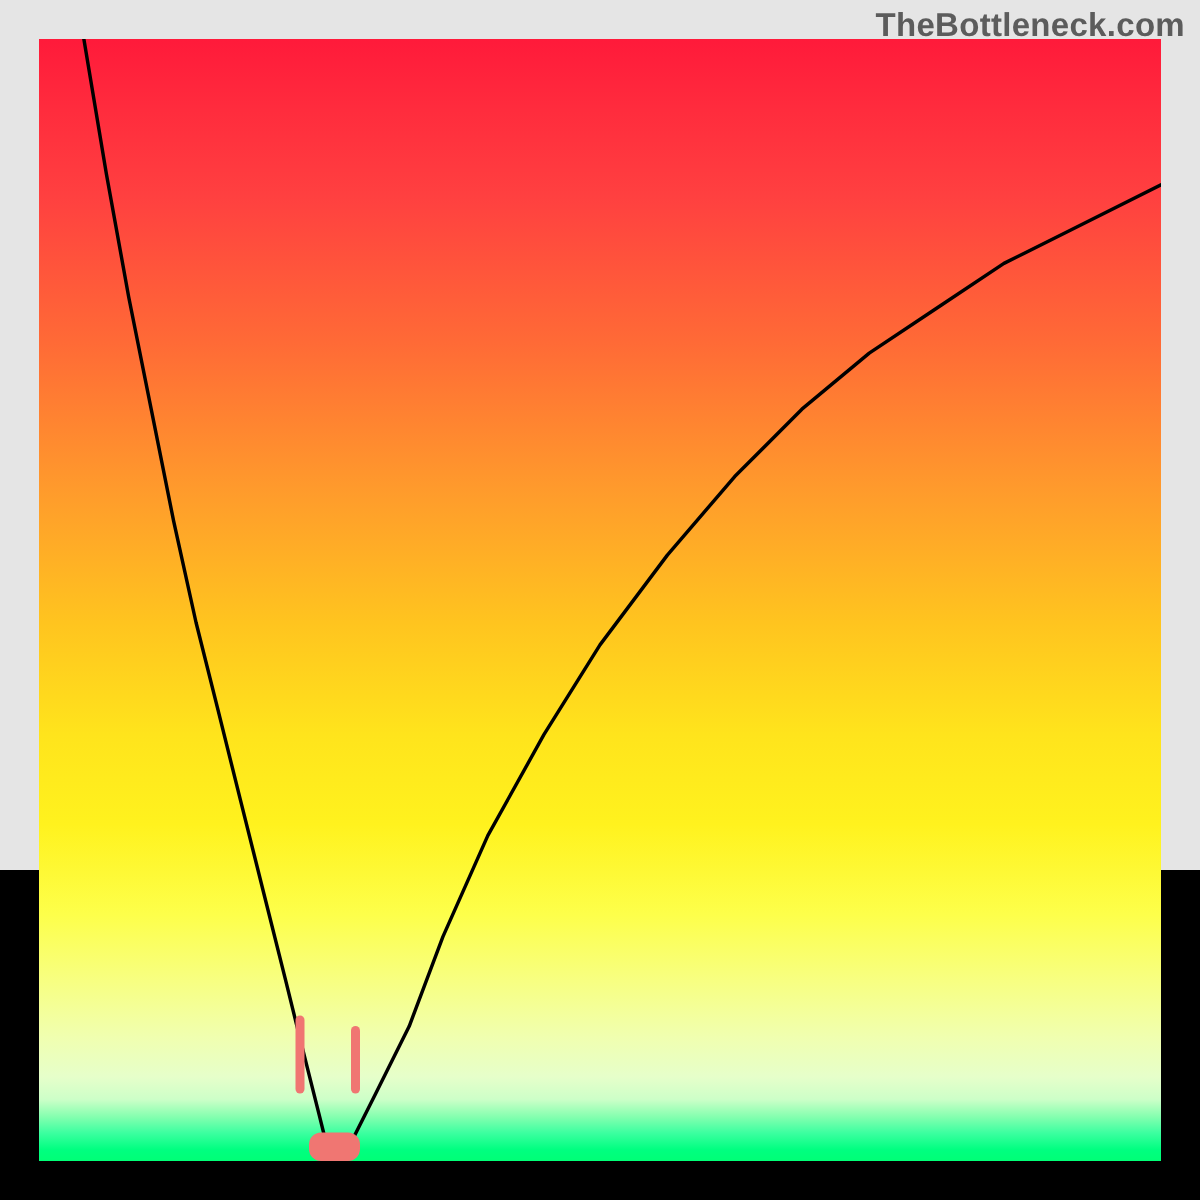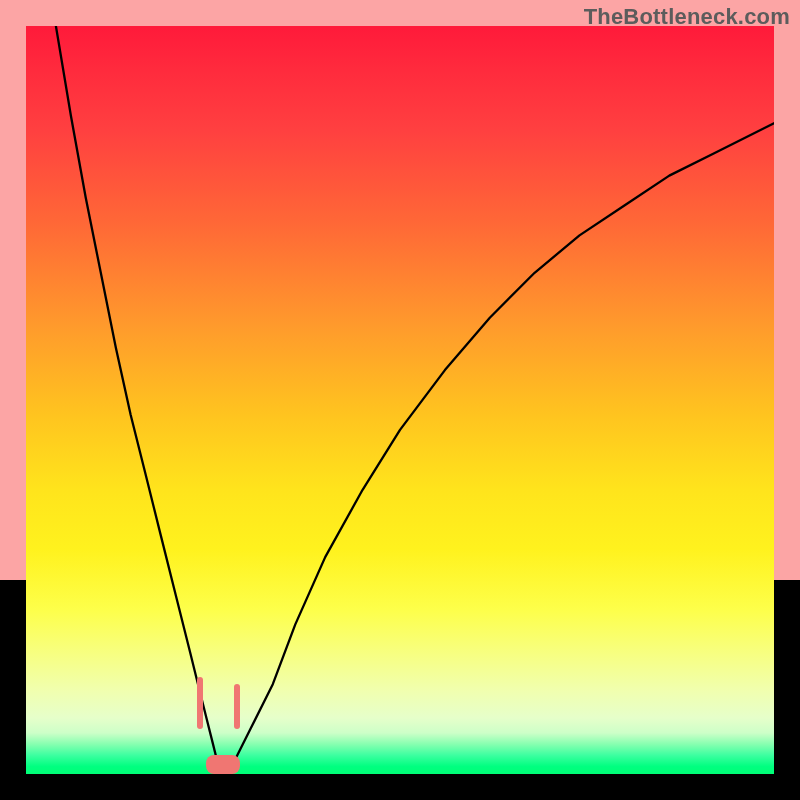--- a/index.html
+++ b/index.html
@@ -8,21 +8,21 @@
     width: 800px;
     height: 800px;
     overflow: hidden;
     background: #000;
     font-family: Arial, Helvetica, sans-serif;
   }
   .stage {
     position: relative;
     width: 800px;
     height: 580px;
-    background: #fca5a5;
+    background: #e5e5e5;
   }
   .plot {
     position: absolute;
     left: 26px;
     top: 26px;
     width: 748px;
     height: 748px;
     background: linear-gradient(to bottom,
       #ff1a3a 0%,
       #ff2b3d 6%,

